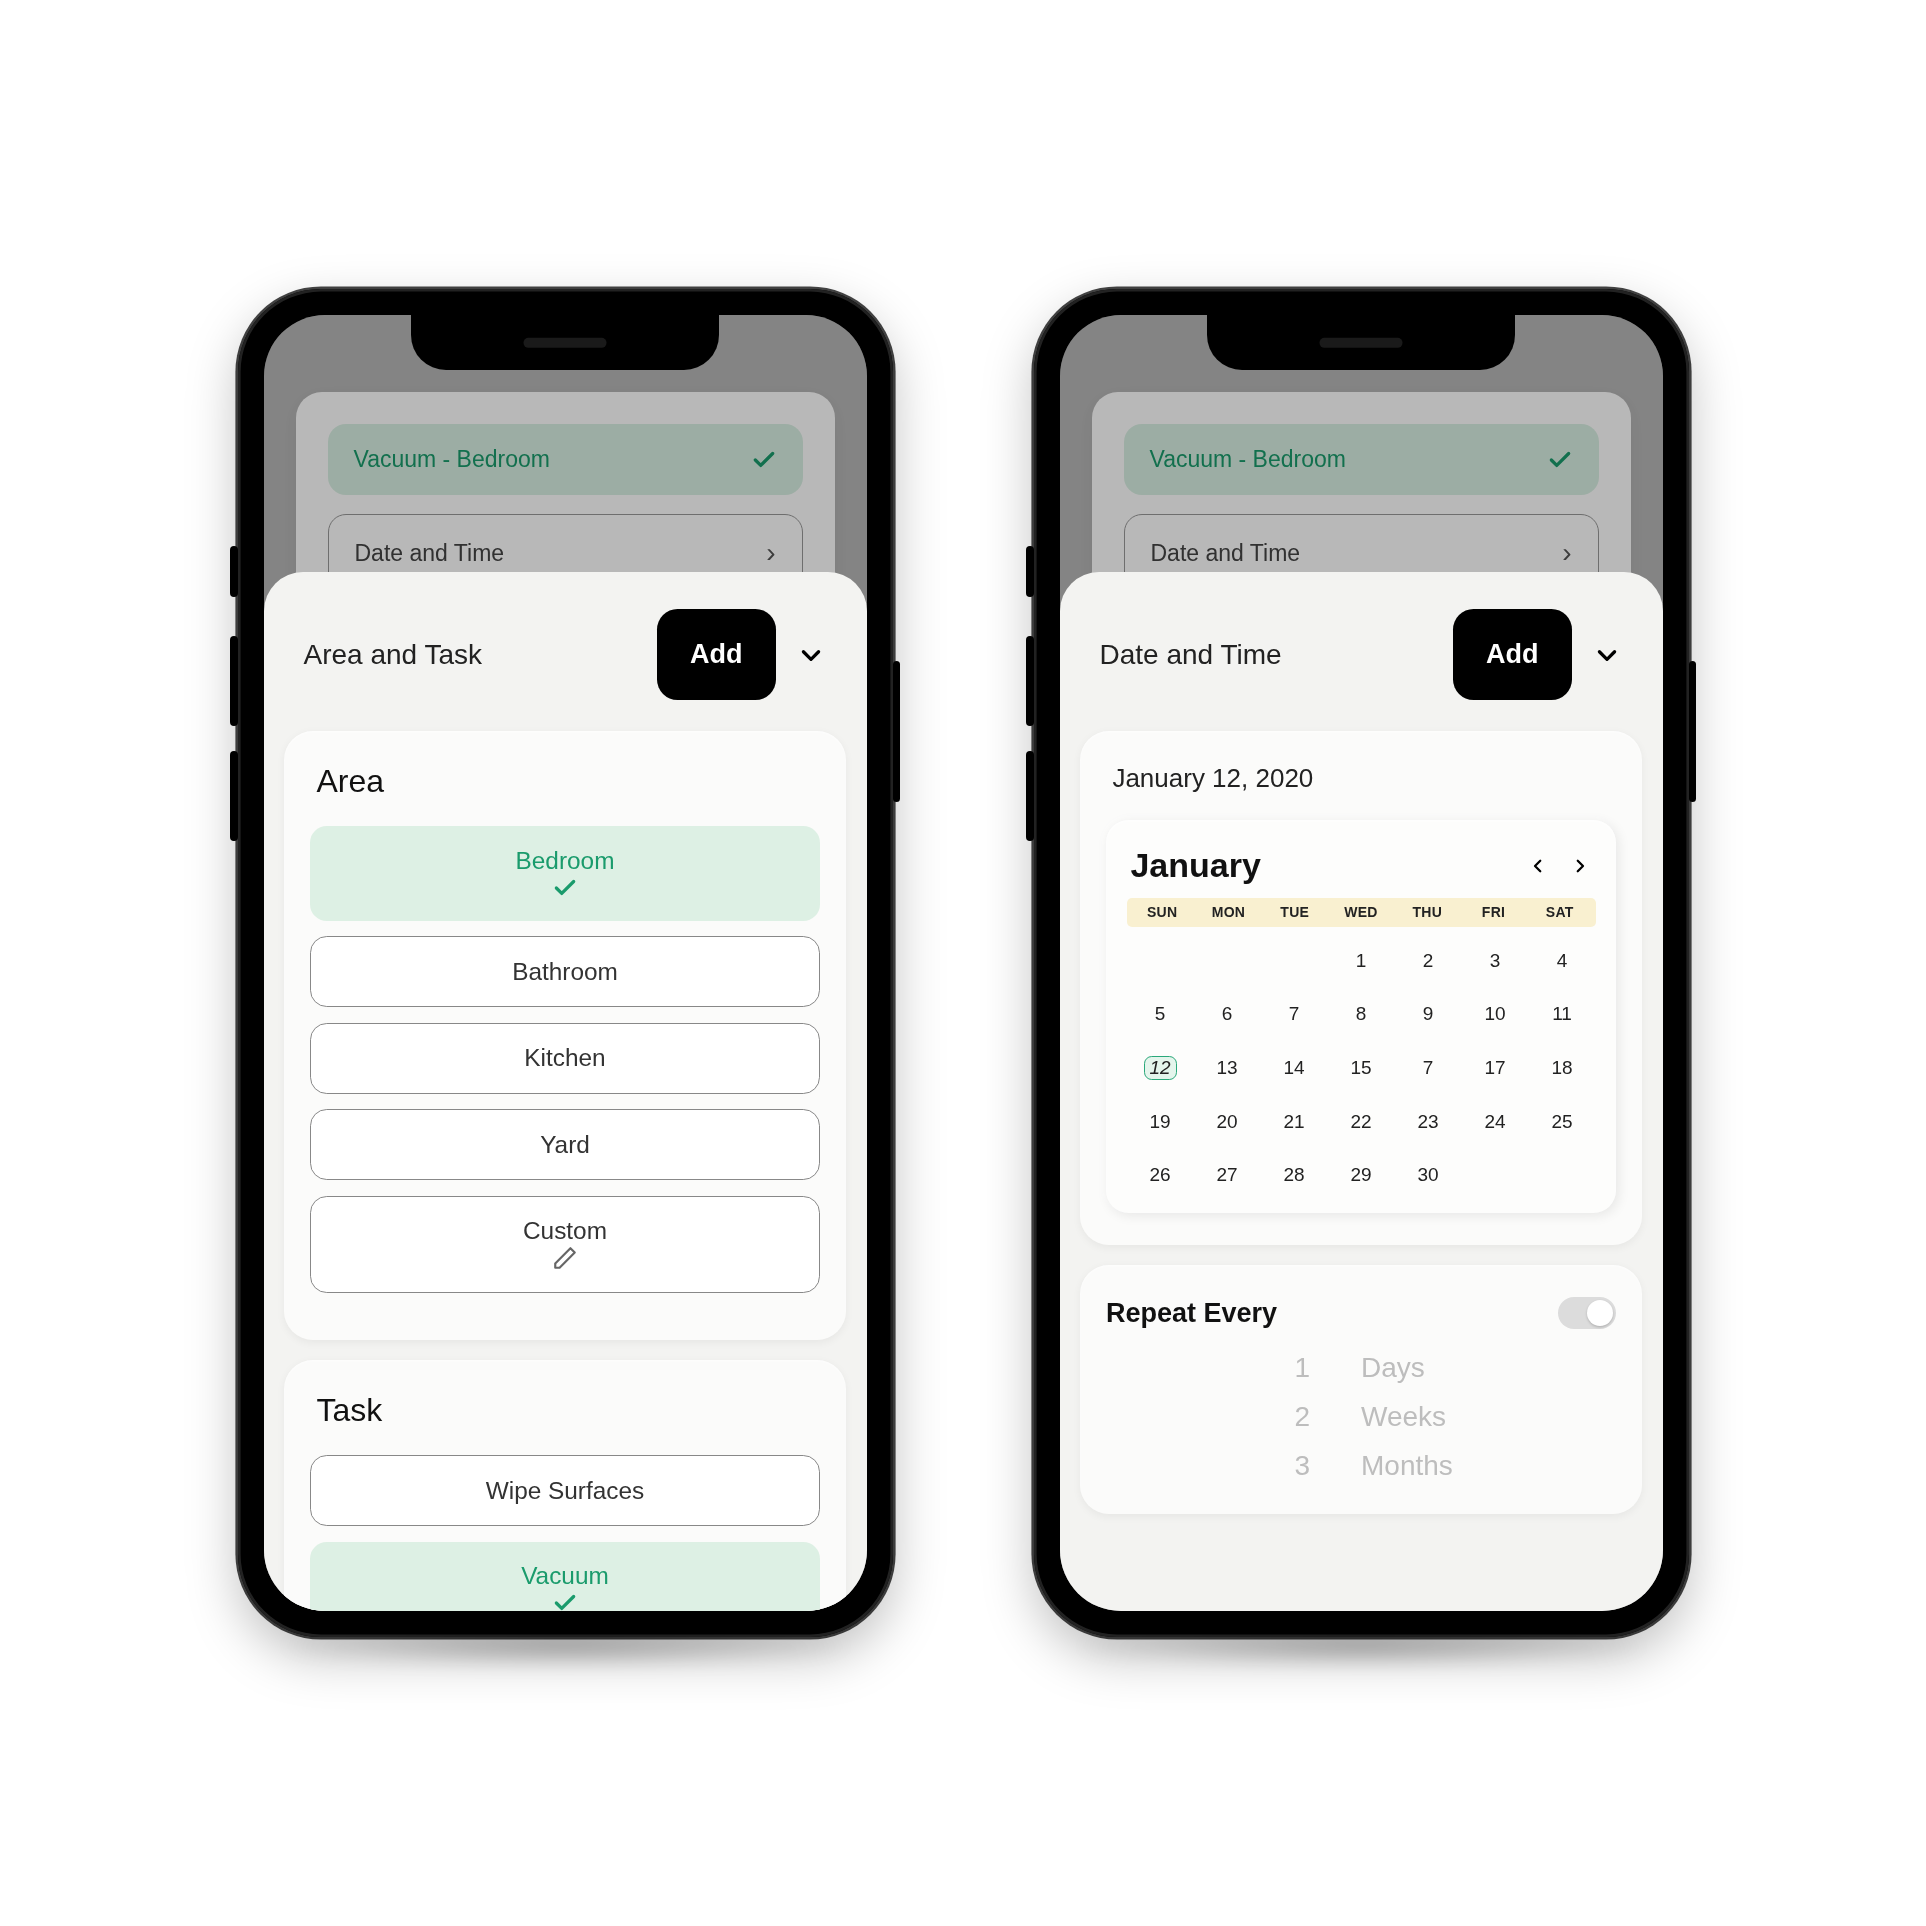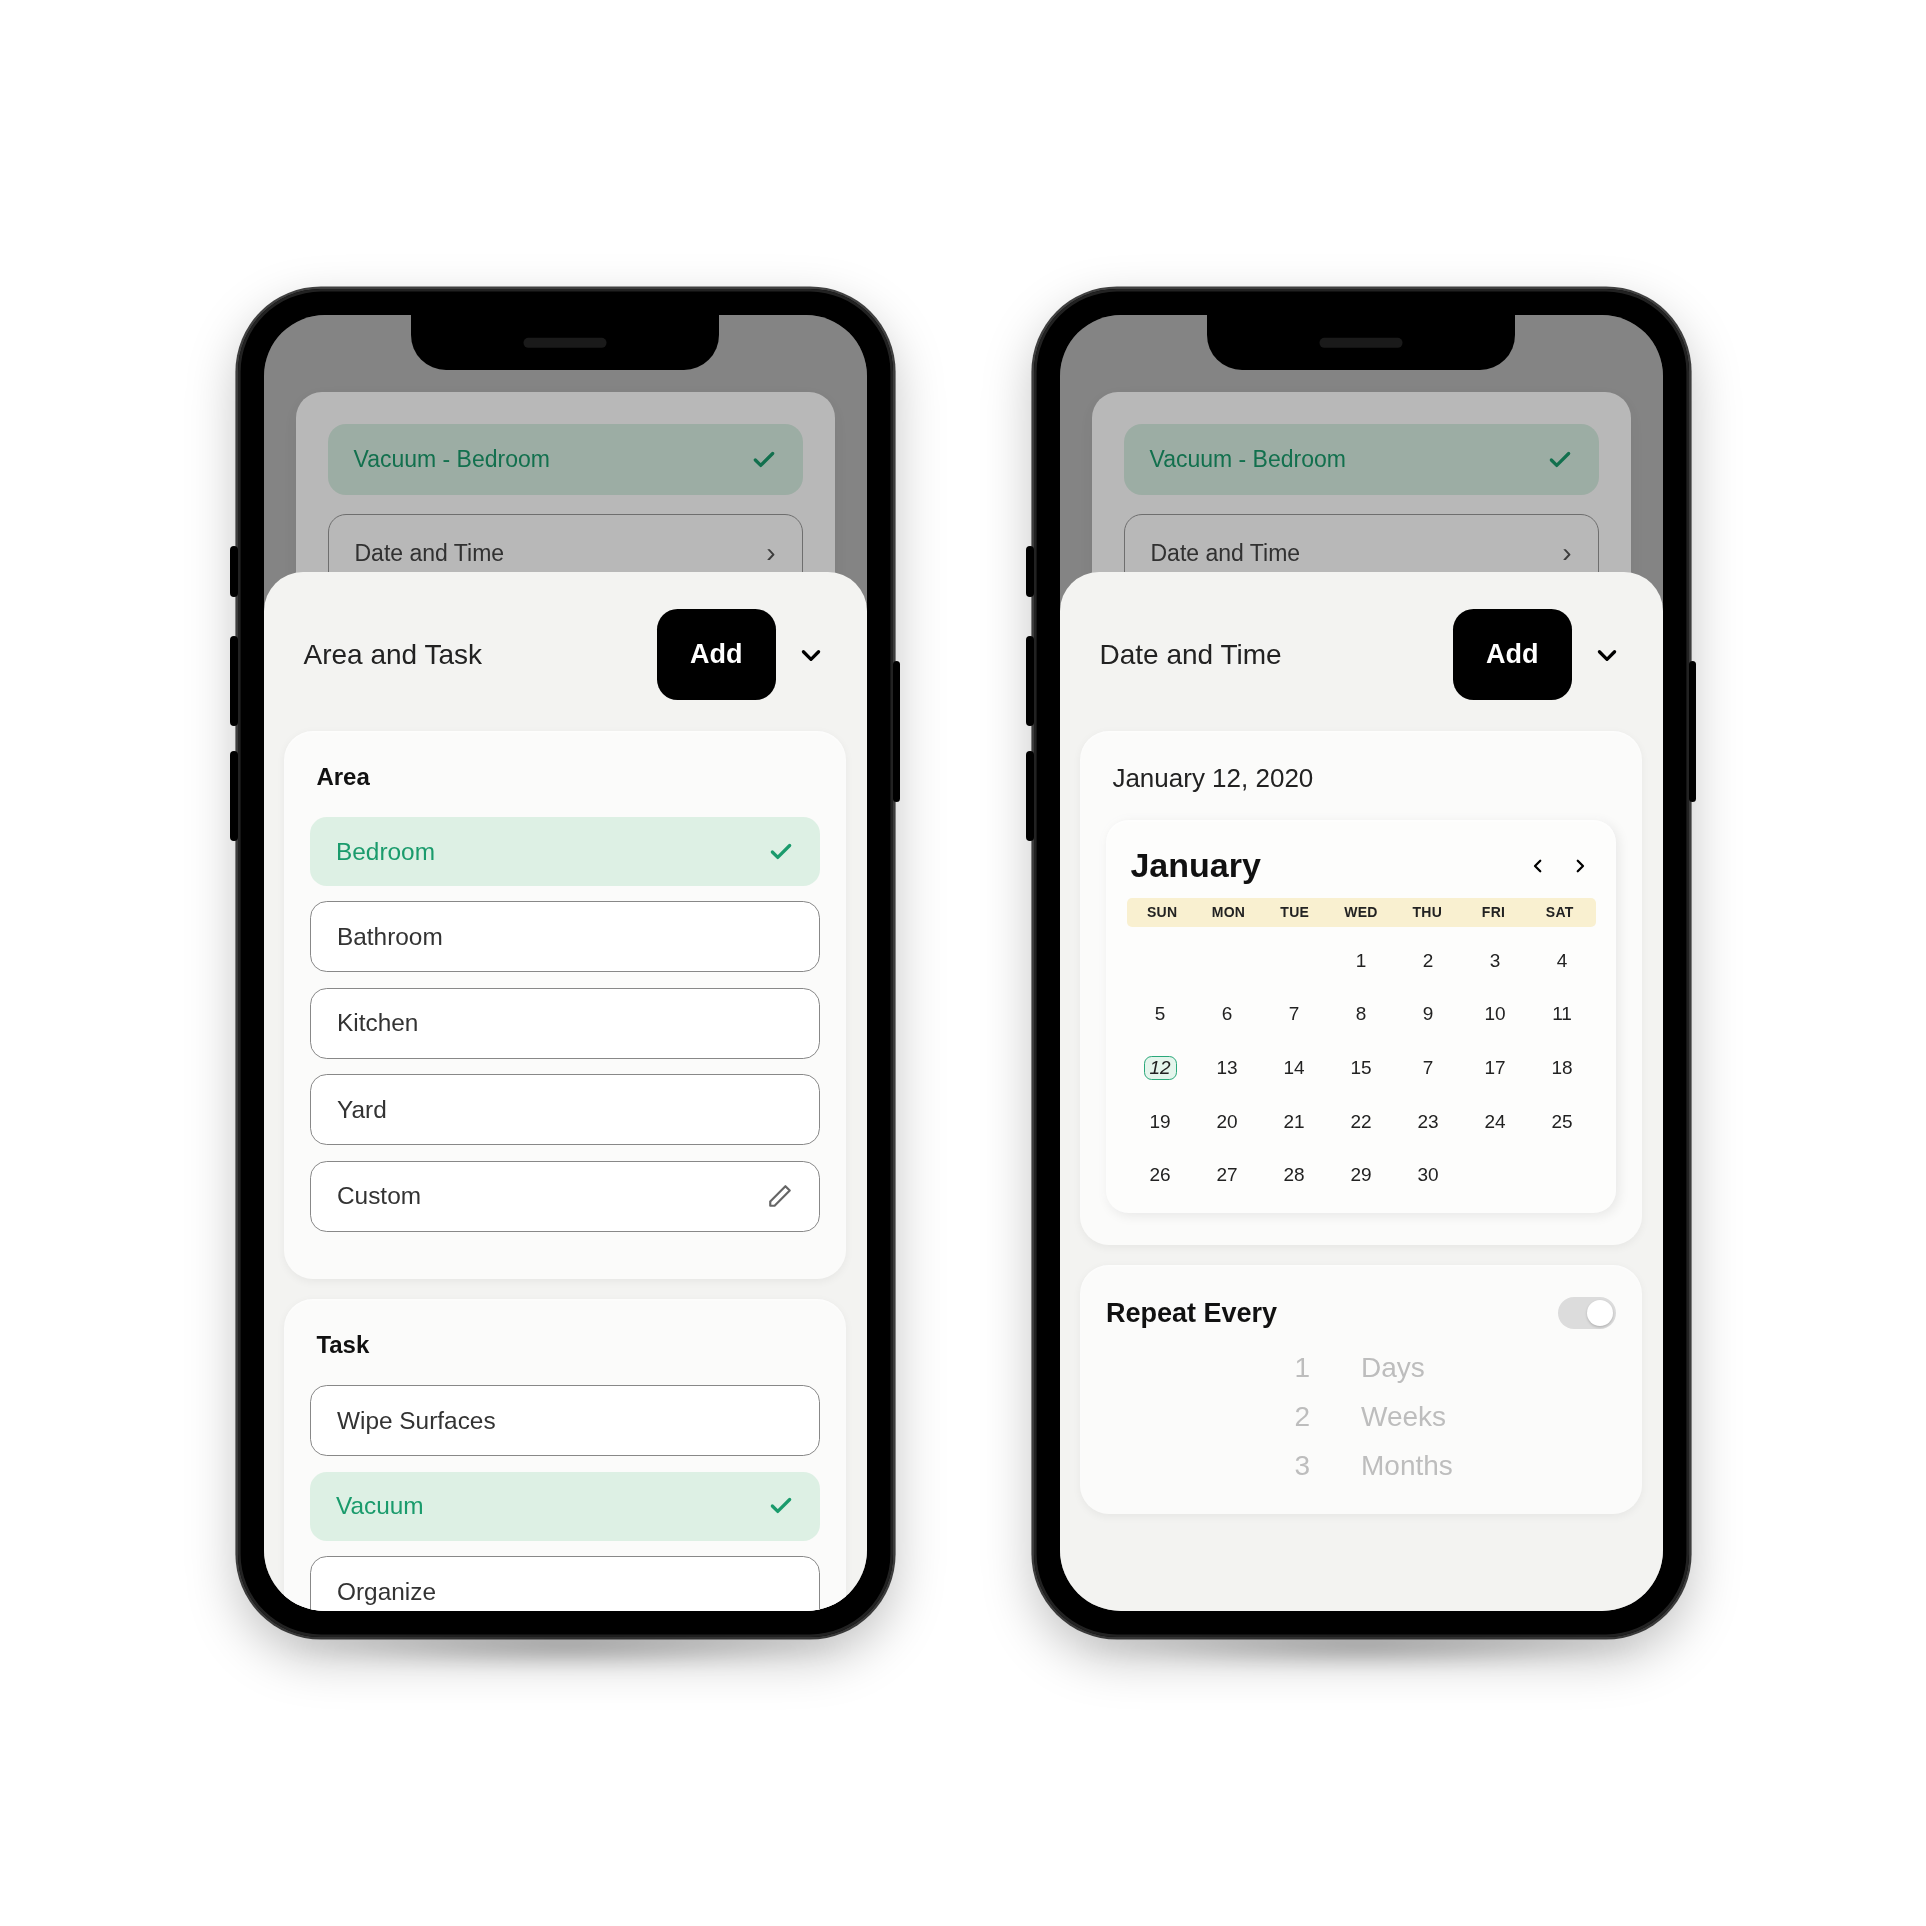--- a/index.html
+++ b/index.html
@@ -139,35 +139,36 @@
 .collapse-icon svg { width: 26px; height: 26px; }
 
 .section-card {
   background: #fbfbfa;
   margin: 0 20.5px 20.5px;
   border-radius: 29px;
   padding: 32px 26px;
   box-shadow: inset 0 1.3px 2.6px rgba(255,255,255,0.6), 0 2.6px 9px rgba(0,0,0,0.05);
 }
 .section-title {
-  font-size: 24px;
-  font-weight: 700;
+  font-size: 32px;
+  font-weight: 400;
   color: #111;
   margin-bottom: 26px;
   padding-left: 6.4px;
 }
 .option {
   border-radius: 16.7px;
   padding: 20.5px 26px;
   font-size: 24.4px;
   margin-bottom: 15.4px;
   display: flex;
   align-items: center;
   justify-content: space-between;
   cursor: pointer;
+  flex-direction: column;
 }
 .option.outline {
   border: 1.3px solid #888;
   background: #fff;
   color: #333;
 }
 .option.sel {
   background: #ddf0e4;
   color: #1a9b6c;
   border: none;

